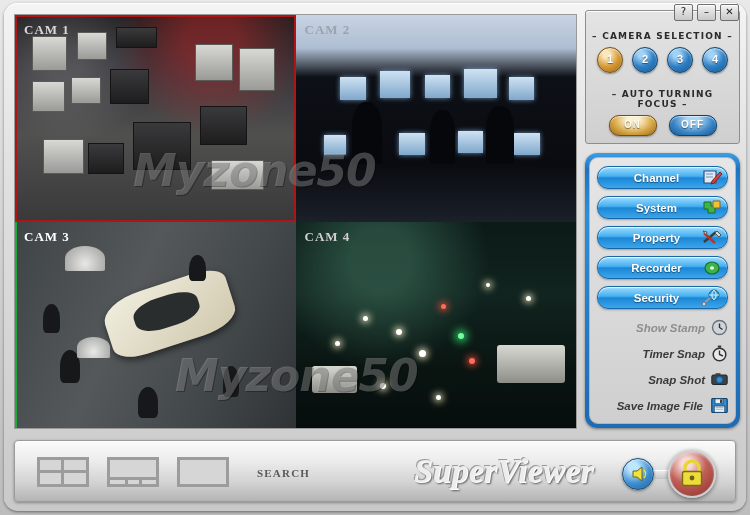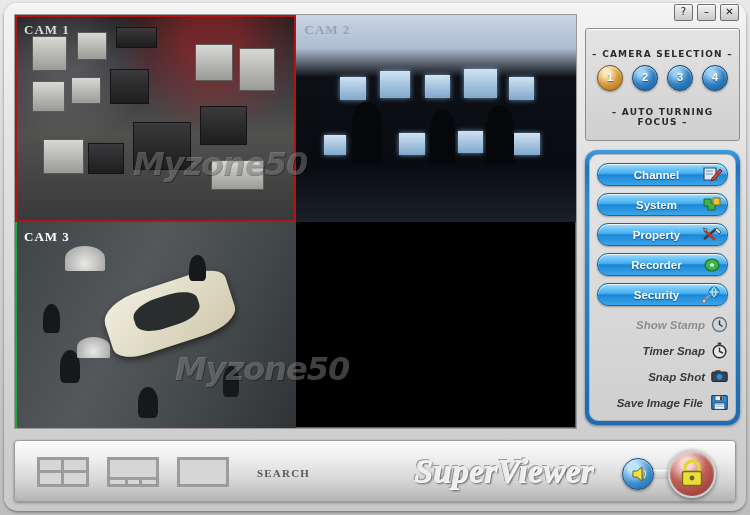--- a/index.html
+++ b/index.html
@@ -86,30 +86,30 @@
      linear-gradient(180deg,#0b1a17 0%,#11241f 35%,#0a1512 70%,#060d0c 100%);
   }
   .s4 .light{position:absolute;border-radius:50%;background:#fff;box-shadow:0 0 7px 2px rgba(255,245,200,.85);}
   .s4 .red{background:#ff6a5a;box-shadow:0 0 7px 2px rgba(255,80,60,.8);}
   .s4 .bus{position:absolute;background:linear-gradient(180deg,#d8d8d2,#8e8e88);border-radius:3px;}
   .s4 .grn{position:absolute;border-radius:50%;background:#6dff9a;box-shadow:0 0 8px 3px rgba(60,255,130,.8);}
 
   .watermark{
     position:absolute;z-index:8;pointer-events:none;
     font-family:"DejaVu Sans",sans-serif;font-weight:bold;font-style:italic;
-    font-size:32px;letter-spacing:-1px;
+    font-size:44px;letter-spacing:-1px;
     color:rgba(190,190,190,.33);
     text-shadow:1px 1px 0 rgba(0,0,0,.30);
     white-space:nowrap;
   }
   .wm1{left:118px;top:130px;}
   .wm2{left:160px;top:335px;}
 
   
-  .rightcol{position:absolute;left:585px;top:28px;width:155px;}
+  .rightcol{position:absolute;left:585px;top:10px;width:155px;}
 
   .ctrlbox{
     background:linear-gradient(180deg,#e4e4e4,#cfcfcf);
     border:1px solid #8d8d8d;border-radius:3px;
     box-shadow:inset 0 1px 0 #fff;
     padding:6px 4px 7px;box-sizing:border-box;width:155px;
   }
   .sectitle{
     text-align:center;font-family:"DejaVu Sans",sans-serif;font-weight:bold;
     font-size:9px;letter-spacing:1.2px;color:#2b2b2b;margin:16px 0 6px;
@@ -274,38 +274,58 @@
         <div class="umb" style="left:18%;top:12%;width:14%;height:12%;"></div>
         <div class="ped" style="left:10%;top:40%;width:6%;height:14%;"></div>
         <div class="ped" style="left:16%;top:62%;width:7%;height:16%;"></div>
         <div class="umb" style="left:22%;top:56%;width:12%;height:10%;"></div>
         <div class="ped" style="left:62%;top:16%;width:6%;height:13%;"></div>
         <div class="ped" style="left:74%;top:70%;width:6%;height:15%;"></div>
         <div class="ped" style="left:44%;top:80%;width:7%;height:15%;"></div>
         <div class="camlabel" style="color:#ffffff;">CAM 3</div>
       </div>
 
+      <div class="cell s4">
+        <div class="bus" style="left:72%;top:60%;width:24%;height:18%;"></div>
+        <div class="bus" style="left:6%;top:70%;width:16%;height:13%;"></div>
+        <div class="light" style="left:24%;top:46%;width:5px;height:5px;"></div>
+        <div class="light" style="left:36%;top:52%;width:6px;height:6px;"></div>
+        <div class="light red" style="left:52%;top:40%;width:5px;height:5px;"></div>
+        <div class="light" style="left:44%;top:62%;width:7px;height:7px;"></div>
+        <div class="light red" style="left:62%;top:66%;width:6px;height:6px;"></div>
+        <div class="light" style="left:14%;top:58%;width:5px;height:5px;"></div>
+        <div class="light" style="left:68%;top:30%;width:4px;height:4px;"></div>
+        <div class="light" style="left:82%;top:36%;width:5px;height:5px;"></div>
+        <div class="grn" style="left:58%;top:54%;width:6px;height:6px;"></div>
+        <div class="light" style="left:30%;top:78%;width:6px;height:6px;"></div>
+        <div class="light" style="left:50%;top:84%;width:5px;height:5px;"></div>
+        <div class="camlabel" style="color:#cfcfcf;">CAM 4</div>
+      </div>
     </div>
 
     <div class="watermark wm1">Myzone50</div>
     <div class="watermark wm2">Myzone50</div>
   </div>
 
   <div class="rightcol">
 
     <div class="ctrlbox">
       <div class="sectitle first">–  CAMERA  SELECTION  –</div>
       <div class="camrow">
         <div class="cambtn sel">1</div>
         <div class="cambtn">2</div>
         <div class="cambtn">3</div>
         <div class="cambtn">4</div>
       </div>
 
       <div class="sectitle">–  AUTO  TURNING  FOCUS  –</div>
+      <div class="togrow">
+        <div class="tog on">ON</div>
+        <div class="tog">OFF</div>
+      </div>
     </div>
 
     <div class="menupanel">
       <div class="menuinner">
 
         <div class="mbtn">
           <span class="lbl">Channel</span>
           <span class="ico">
             <svg width="22" height="17" viewBox="0 0 22 17">
               <path d="M3 2 L15 2 L15 14 L3 14 Z" fill="#dfe9f5" stroke="#2b4f7a" stroke-width="1.2"></path>

